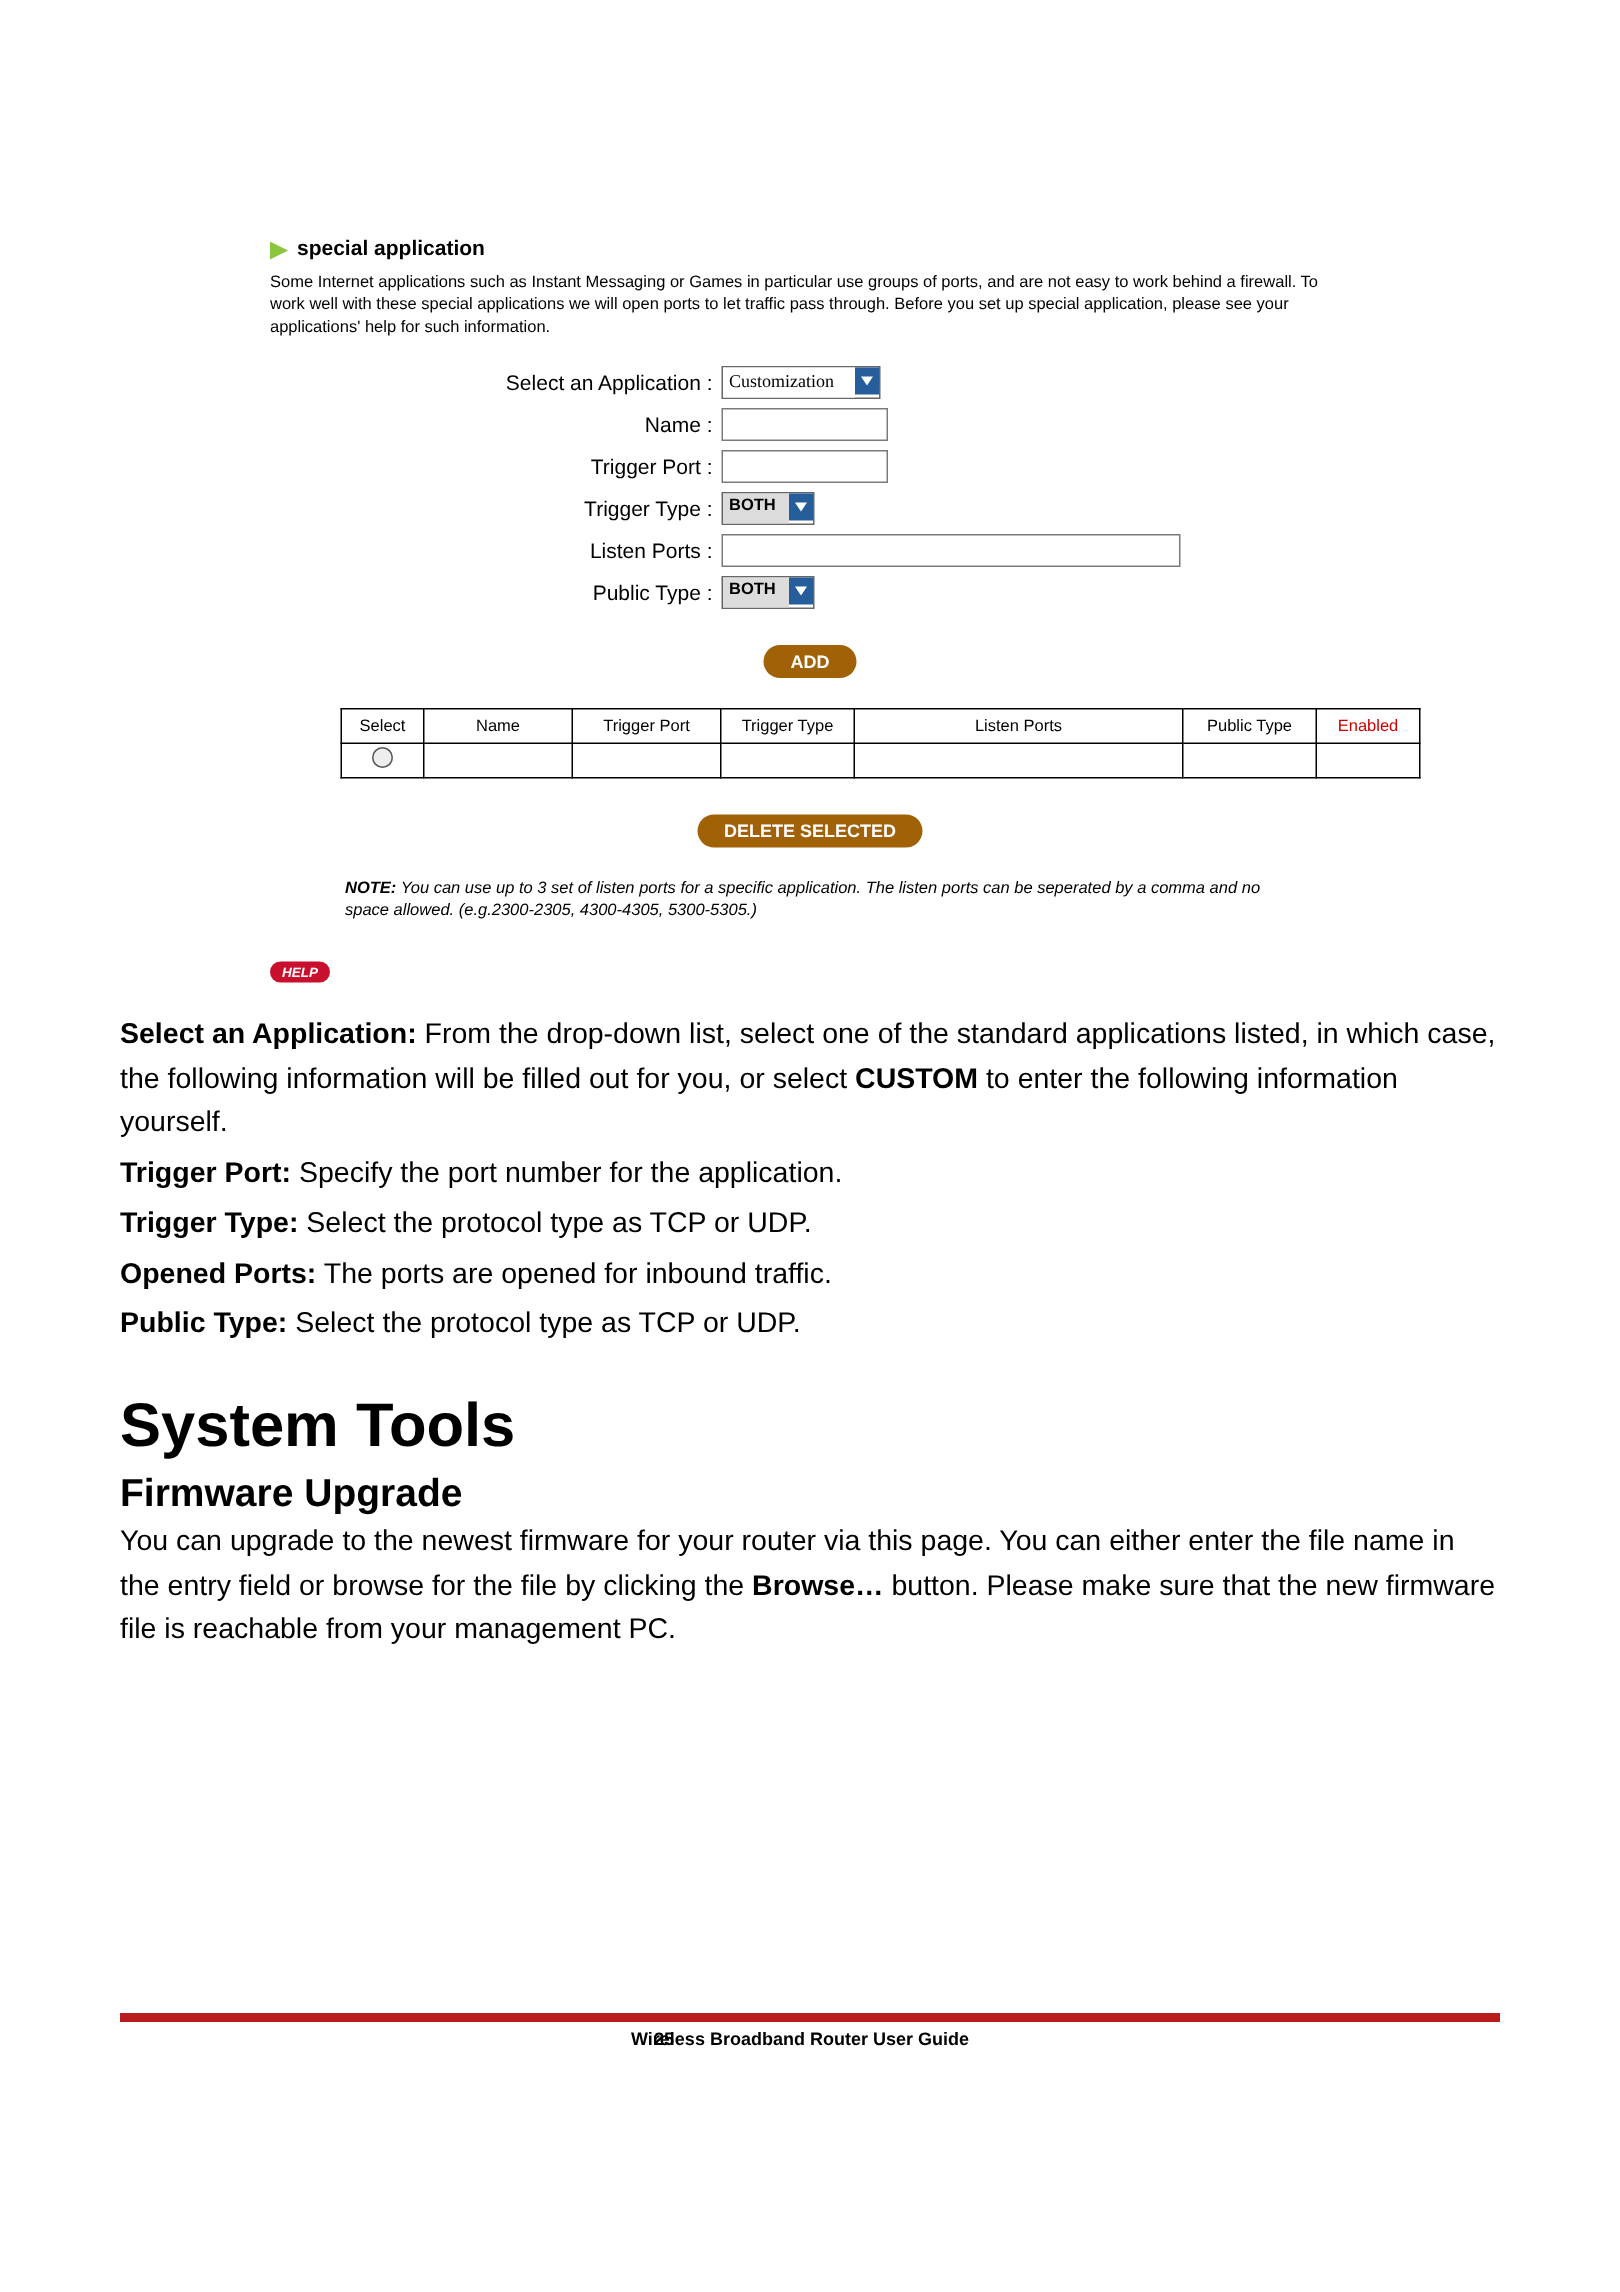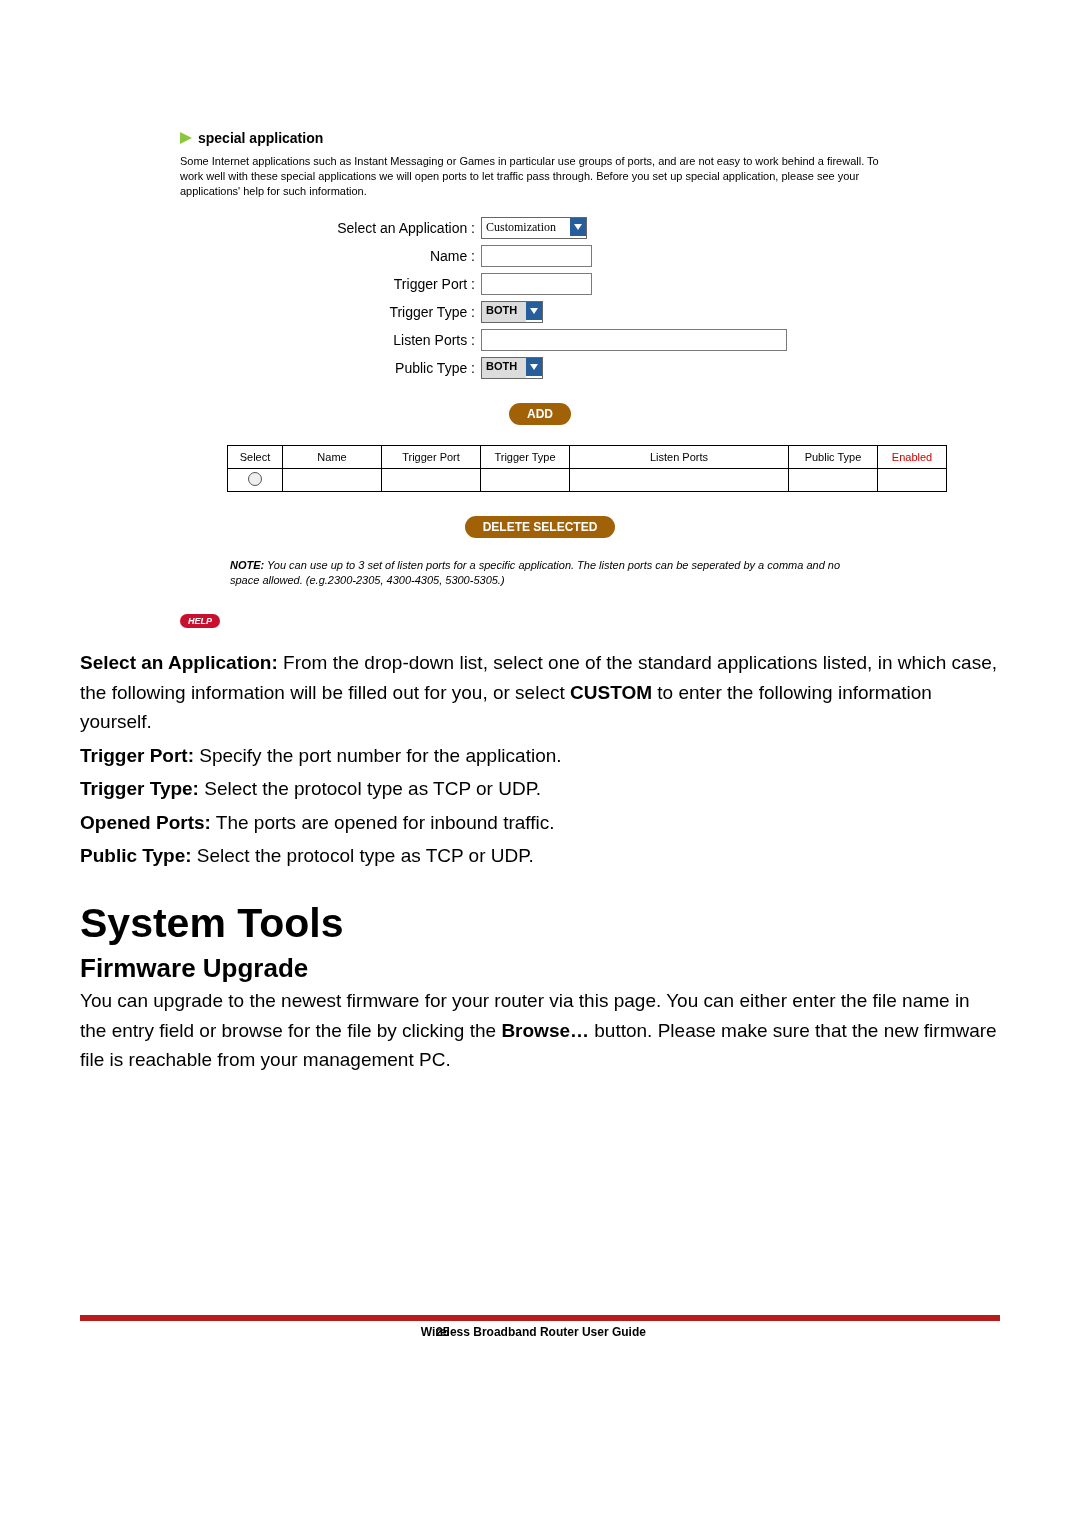--- a/index.html
+++ b/index.html
@@ -1,18 +1,18 @@
 <!DOCTYPE html>
 <html><head>
 <meta charset="utf-8">
 <style>
   body { margin:0; padding:0; font-family: Arial, sans-serif; background:#fff; color:#000; width:1080px; }
   .page { padding: 130px 80px 40px 80px; }
   .screenshot-area { width: 720px; margin: 0 auto 20px auto; font-size:11px; color:#000; }
-  .sa-header { display:flex; align-items:center; margin-bottom:8px; }
+  .sa-header { display:flex; align-items:flex-end; margin-bottom:8px;margin-top:27px; }
   .sa-arrow { display:inline-block; width:12px; height:12px; background:#8cc63f; clip-path: polygon(0 0, 100% 50%, 0 100%); margin-right:6px;}
   .sa-title { font-weight:bold; font-size:14px; }
   .sa-desc { font-size:11px; line-height:1.35; margin-bottom:18px; }
   .form-area { width:100%; }
   .form-row { display:flex; align-items:center; margin-bottom:6px; }
   .form-label { width:295px; text-align:right; padding-right:6px; font-size:14px; }
   .form-input-text { width:105px; height:18px; border:1px solid #7a7a7a; background:#fff; }
   .form-input-text.wide { width:300px; }
   .sel-arrow { display:inline-block; width:16px; height:18px; background:#265e9c; position:relative; vertical-align:top; }
   .sel-arrow::after { content:""; position:absolute; left:4px; top:6px; border-left:4px solid transparent; border-right:4px solid transparent; border-top:6px solid #fff; }

